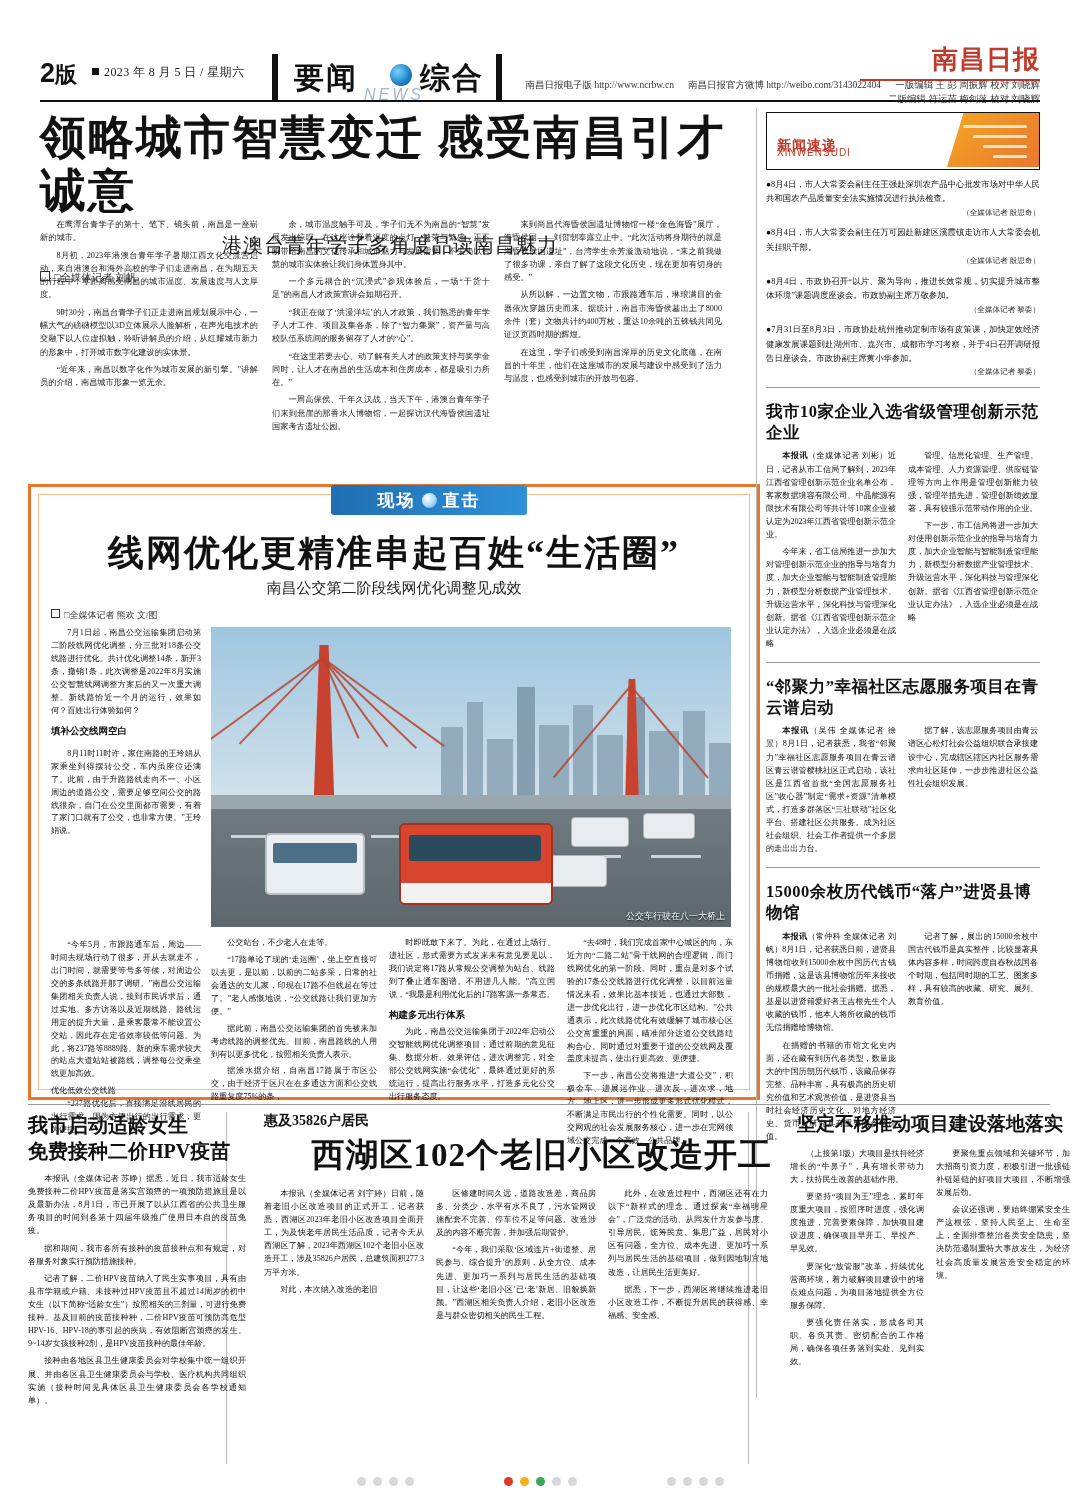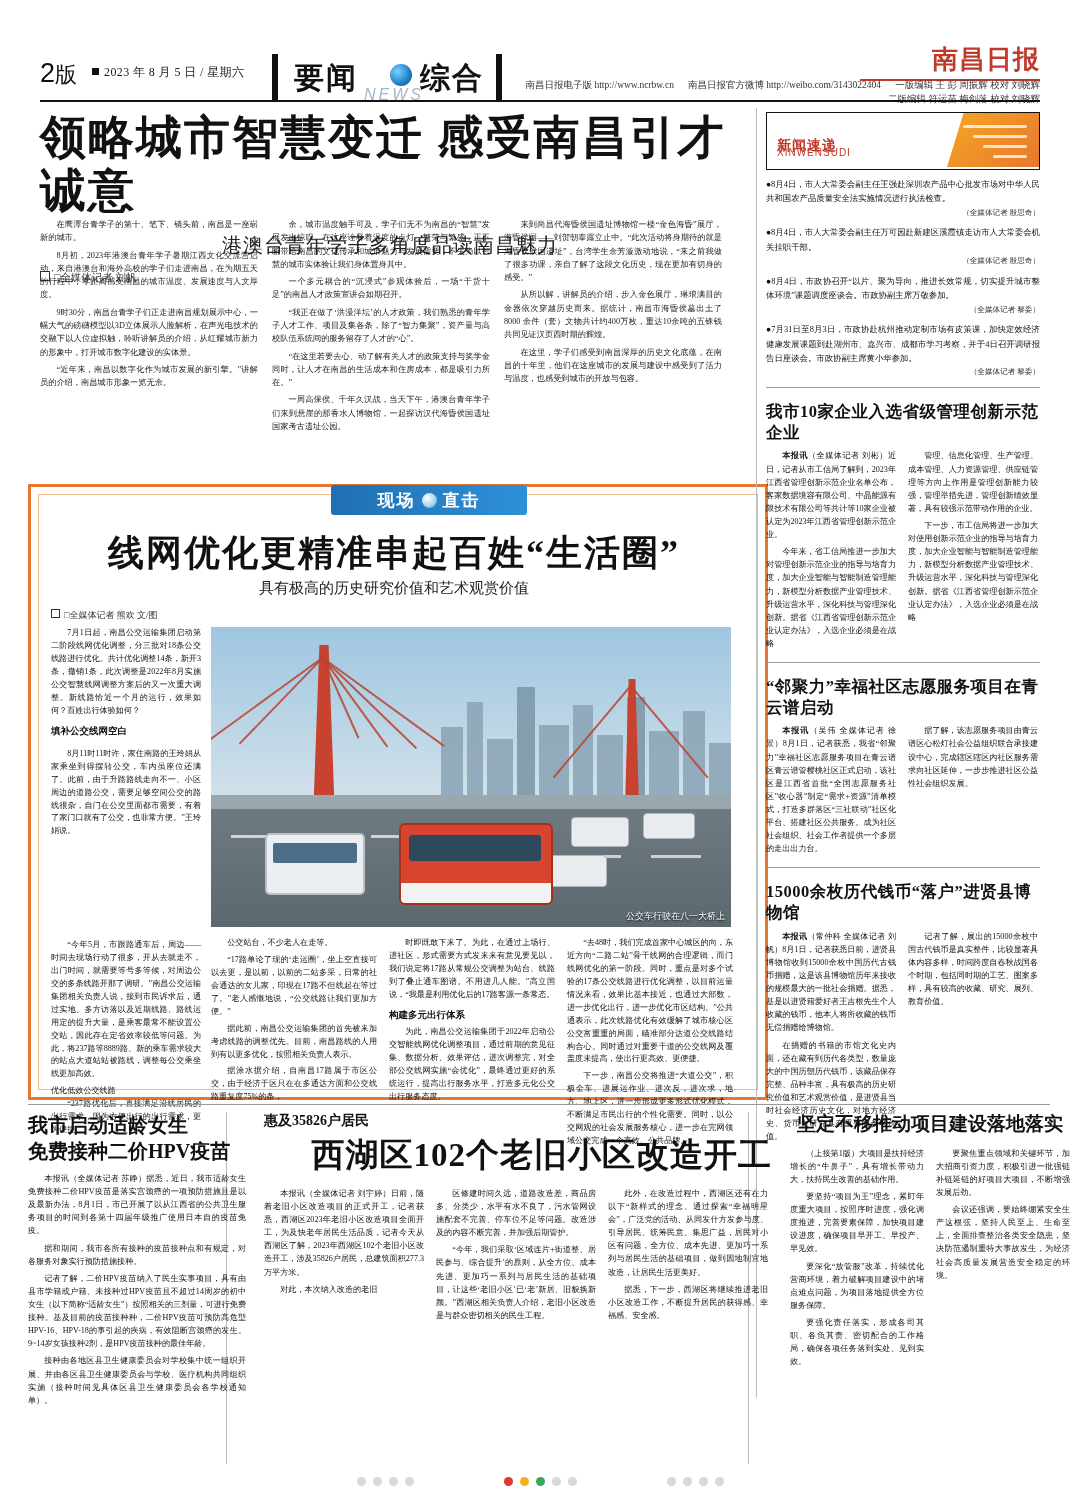--- a/index.html
+++ b/index.html
@@ -5,21 +5,21 @@
   html,body{margin:0;padding:0;}
   body{
     width:1080px;height:1500px;background:#ffffff;
     font-family:"Liberation Serif", serif;
     color:#111;position:relative;overflow:hidden;
   }
   .page{position:absolute;inset:0;}
 
   
   .masthead{position:absolute;left:40px;top:34px;width:1000px;height:62px;}
-  .pageno{position:absolute;left:0;top:24px;font-size:22px;font-weight:normal;font-family:"Liberation Sans",sans-serif;}
+  .pageno{position:absolute;left:0;top:24px;font-size:22px;font-weight:bold;font-family:"Liberation Sans",sans-serif;}
   .pageno .num{font-size:27px;}
   .dateline{position:absolute;left:52px;top:30px;font-size:12px;letter-spacing:.4px;color:#222;}
   .dateline .sq{display:inline-block;width:7px;height:7px;background:#111;margin-right:5px;vertical-align:1px;}
   .headbar{position:absolute;left:232px;top:18px;width:230px;height:52px;}
   .headbar .bar-l,.headbar .bar-r{position:absolute;top:2px;width:6px;height:46px;background:#111;}
   .headbar .bar-l{left:0;}
   .headbar .bar-r{right:0;}
   .headbar .yw{position:absolute;left:22px;top:6px;font-size:30px;font-weight:bold;letter-spacing:2px;font-family:"Liberation Serif",serif;}
   .headbar .zh{position:absolute;left:148px;top:6px;font-size:30px;font-weight:bold;letter-spacing:2px;}
   .headbar .globe{position:absolute;left:118px;top:12px;width:22px;height:22px;border-radius:50%;
@@ -42,21 +42,21 @@
   .byline .mark{display:inline-block;width:8px;height:8px;border:1px solid #333;margin-right:4px;}
 
   
   .cols{position:absolute;left:40px;top:218px;width:706px;height:250px;
     display:flex;gap:14px;}
   .col{width:218px;font-size:8.2px;line-height:1.62;text-align:justify;color:#1a1a1a;}
   .col p{margin:0 0 4px 0;text-indent:2em;}
 
   
   .feature{position:absolute;left:28px;top:484px;width:726px;height:610px;
-    border:3px solid #e8772e;background:#fff;padding-left:8px;}
+    border:3px solid #e8772e;background:#fff;}
   .feature-inner{position:absolute;inset:7px;border:1px solid #f2b98a;}
   .fbadge{position:absolute;left:300px;top:-2px;width:196px;height:30px;
     background:linear-gradient(90deg,#1f6fb2,#2e90d8);border-radius:3px;color:#fff;
     font-size:17px;font-weight:bold;letter-spacing:2px;display:flex;align-items:center;justify-content:center;gap:6px;}
   .fbadge .dot{width:15px;height:15px;border-radius:50%;background:radial-gradient(circle at 35% 35%,#fff,#9fd2f5 60%,#2a79b8);}
   .ftitle{position:absolute;left:20px;top:42px;width:686px;text-align:center;
     font-size:36px;font-weight:bold;letter-spacing:2px;}
   .fsub{position:absolute;left:20px;top:92px;width:686px;text-align:center;font-size:15px;color:#222;}
   .fbyline{position:absolute;left:20px;top:122px;font-size:9px;color:#333;}
   .fbyline .mark{display:inline-block;width:7px;height:7px;border:1px solid #333;margin-right:4px;}
@@ -187,34 +187,34 @@
     </div>
     <div class="col">
       <p>余，城市温度触手可及，学子们无不为南昌的“智慧”发展发出惊叹。在这座诠释着温度的点灯，繁荣与繁盛，正不断带给南昌的文化传承和城市魅力与发展需要，不失为以智慧的城市实体验让我们身体置身其中。</p>
       <p>一个多元耦合的“沉浸式”参观体验后，一场“干货十足”的南昌人才政策宣讲会如期召开。</p>
       <p>“我正在做了‘洪漫洋坛’的人才政策，我们熟悉的青年学子人才工作、项目及集各条，除了“智力集聚”，资产量与高校队伍系统间的服务留存了人才的“心”。</p>
       <p>“在这里若要去心、动了解有关人才的政策支持与奖学金同时，让人才在南昌的生活成本和住房成本，都是吸引力所在。”</p>
       <p>一周高保侯、千年久汉战，当天下午，港澳台青年学子们来到悬崖的那香水人博物馆，一起探访汉代海昏侯国遗址国家考古遗址公园。</p>
     </div>
     <div class="col">
       <p>来到尚昌代海昏侯国遗址博物馆一楼“金色海昏”展厅，海昏侯国——刘贺朝奉露立止中。“此次活动将身期待的就是海昏侯侯国遗址”，台湾学生余芳漩激动地说，“来之前我做了很多功课，亲自了解了这段文化历史，现在更加有切身的感受。”</p>
-      <p>从所以解，讲解员的介绍，步入金色展厅，琳琅满目的金器依次穿越历史而来。据统计，南昌市海昏侯墓出土了8000 余件（套）文物共计约400万枚，重达10余吨的五铢钱共同见证汉页西时期的辉煌。</p>
+      <p>从所以解，一边置文物，市跟路通车后，琳琅满目的金器依次穿越历史而来。据统计，南昌市海昏侯墓出土了8000 余件（套）文物共计约400万枚，重达10余吨的五铢钱共同见证汉页西时期的辉煌。</p>
       <p>在这里，学子们感受到南昌深厚的历史文化底蕴，在南昌的十年里，他们在这座城市的发展与建设中感受到了活力与温度，也感受到城市的开放与包容。</p>
     </div>
   </div>
 
   <div class="feature">
     <div class="feature-inner"></div>
     <div class="fbadge">
       <span>现场</span>
       <span class="dot"></span>
       <span>直击</span>
     </div>
     <div class="ftitle">线网优化更精准串起百姓“生活圈”</div>
-    <div class="fsub">具有极高的历史研究价值和艺术观赏价值</div>
+    <div class="fsub">南昌公交第二阶段线网优化调整见成效</div>
     <div class="fbyline"><span class="mark"></span><span>□全媒体记者 熊欢 文/图</span></div>
 
     <div class="fleft">
       <p>7月1日起，南昌公交运输集团启动第二阶段线网优化调整，分三批对18条公交线路进行优化。共计优化调整14条，新开3条，撤销1条，此次调整是2022年8月实施公交智慧线网调整方案后的又一次重大调整。新线路恰近一个月的运行，效果如何？百姓出行体验如何？</p>
       <div class="sub">填补公交线网空白</div>
       <p>8月11时11时许，家住南路的王玲娟从家乘坐到得摆转公交，车内虽座位还满了。此前，由于升路路线走向不一、小区周边的道路公交，需要足够空间公交的路线很杂，自门在公交里面都市需要，有着了家门口就有了公交，也非常方便。”王玲娟说。</p>
     </div>
 
     <div class="photo">
       <div class="sky"></div>

